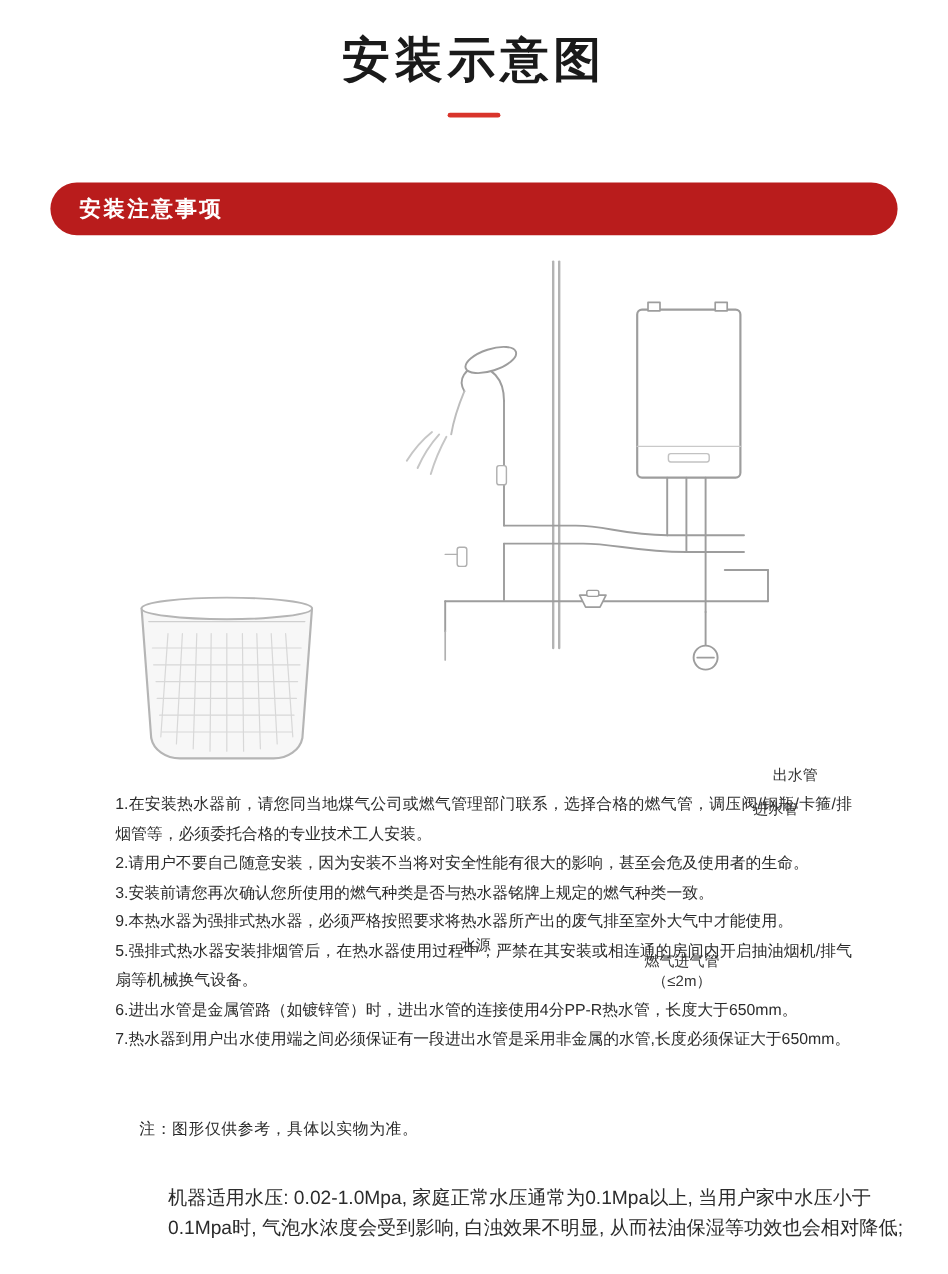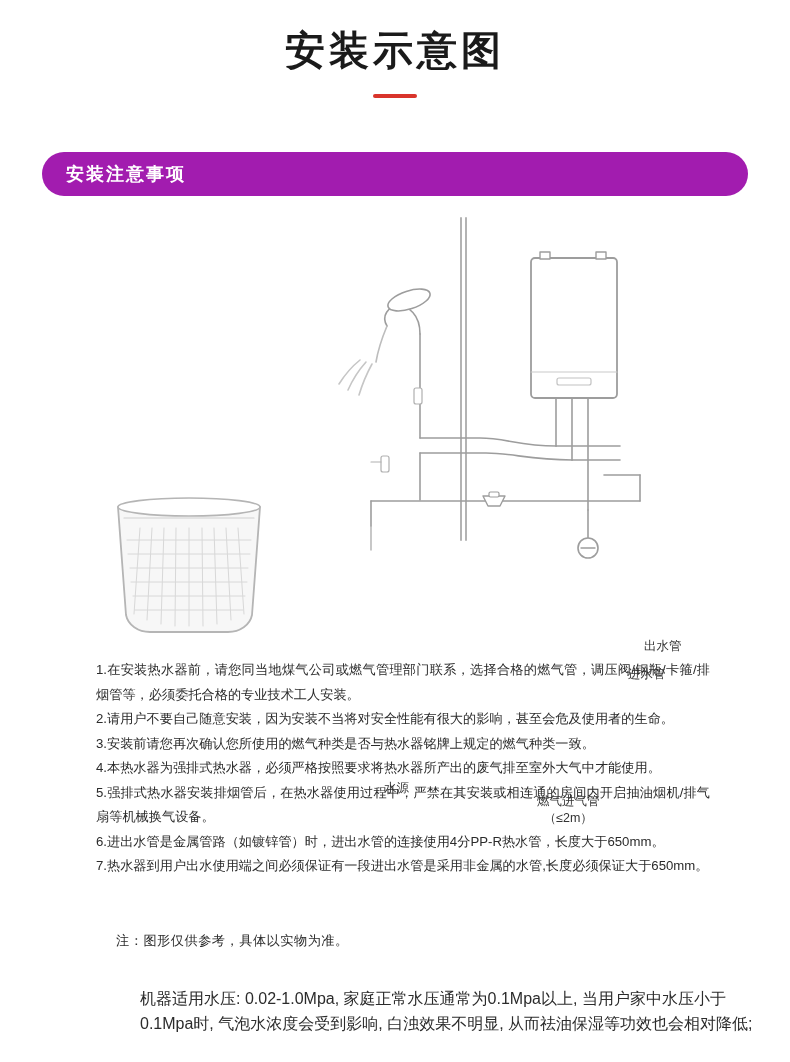--- a/index.html
+++ b/index.html
@@ -40,21 +40,21 @@
     border-radius: 2px;
   }
 
   
   .section-bar {
     position: absolute;
     left: 42px;
     top: 152px;
     width: 706px;
     height: 44px;
-    background: #a21caf;
+    background: #b91c1c;
     border-radius: 22px 22px 22px 22px;
     display: flex;
     align-items: center;
   }
   .section-bar .label {
     color: #ffffff;
     font-size: 18px;
     font-weight: bold;
     letter-spacing: 2px;
     padding-left: 24px;
@@ -231,21 +231,21 @@
     <div class="diagram-label lbl-gas">
       <span>燃气进气管</span>
       <span class="sub">（≤2m）</span>
     </div>
   </div>
 
   <div class="notes">
     <p>1.在安装热水器前，请您同当地煤气公司或燃气管理部门联系，选择合格的燃气管，调压阀/钢瓶/卡箍/排烟管等，必须委托合格的专业技术工人安装。</p>
     <p>2.请用户不要自己随意安装，因为安装不当将对安全性能有很大的影响，甚至会危及使用者的生命。</p>
     <p>3.安装前请您再次确认您所使用的燃气种类是否与热水器铭牌上规定的燃气种类一致。</p>
-    <p>4.本热水器为强排式热水器，必须严格按照要求将热水器所产出的废气排至室外大气中才能使用。</p>
+    <p>9.本热水器为强排式热水器，必须严格按照要求将热水器所产出的废气排至室外大气中才能使用。</p>
     <p>5.强排式热水器安装排烟管后，在热水器使用过程中，严禁在其安装或相连通的房间内开启抽油烟机/排气扇等机械换气设备。</p>
     <p>6.进出水管是金属管路（如镀锌管）时，进出水管的连接使用4分PP-R热水管，长度大于650mm。</p>
     <p>7.热水器到用户出水使用端之间必须保证有一段进出水管是采用非金属的水管,长度必须保证大于650mm。</p>
   </div>
 
   <div class="remark">注：图形仅供参考，具体以实物为准。</div>
 
   <div class="footer-note">
     <p>机器适用水压: 0.02-1.0Mpa, 家庭正常水压通常为0.1Mpa以上, 当用户家中水压小于0.1Mpa时, 气泡水浓度会受到影响, 白浊效果不明显, 从而祛油保湿等功效也会相对降低;</p>
   </div>

